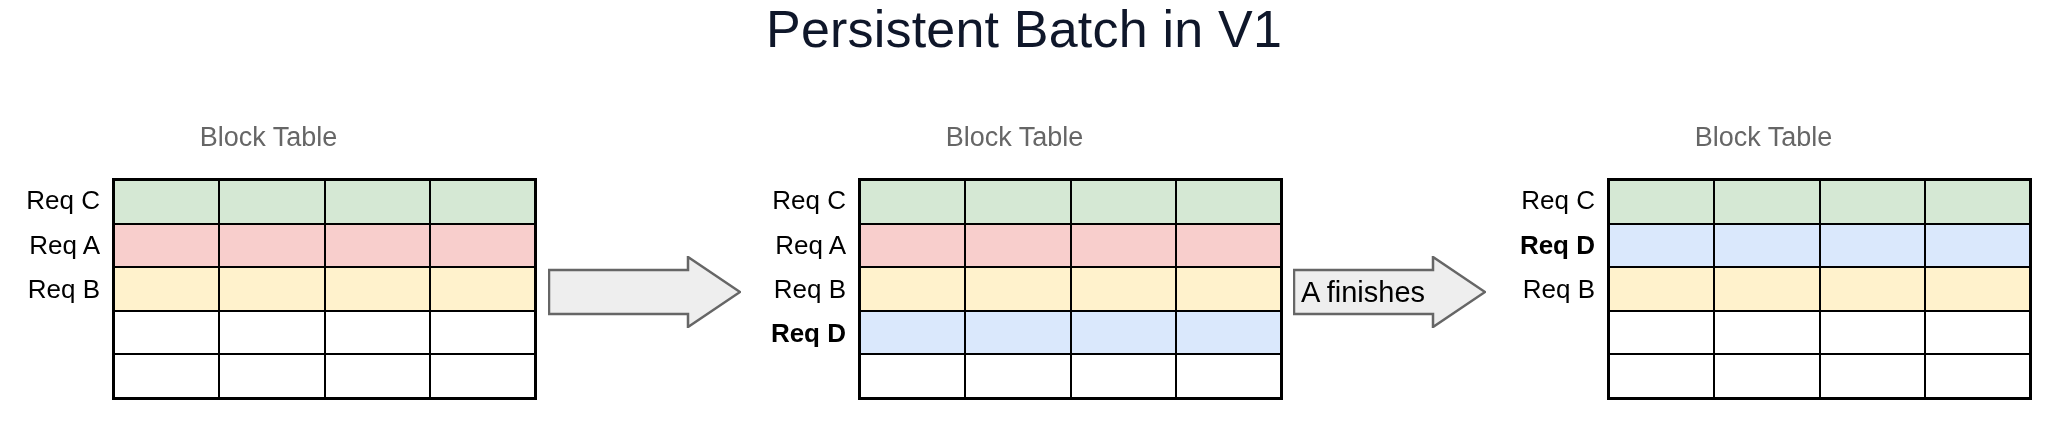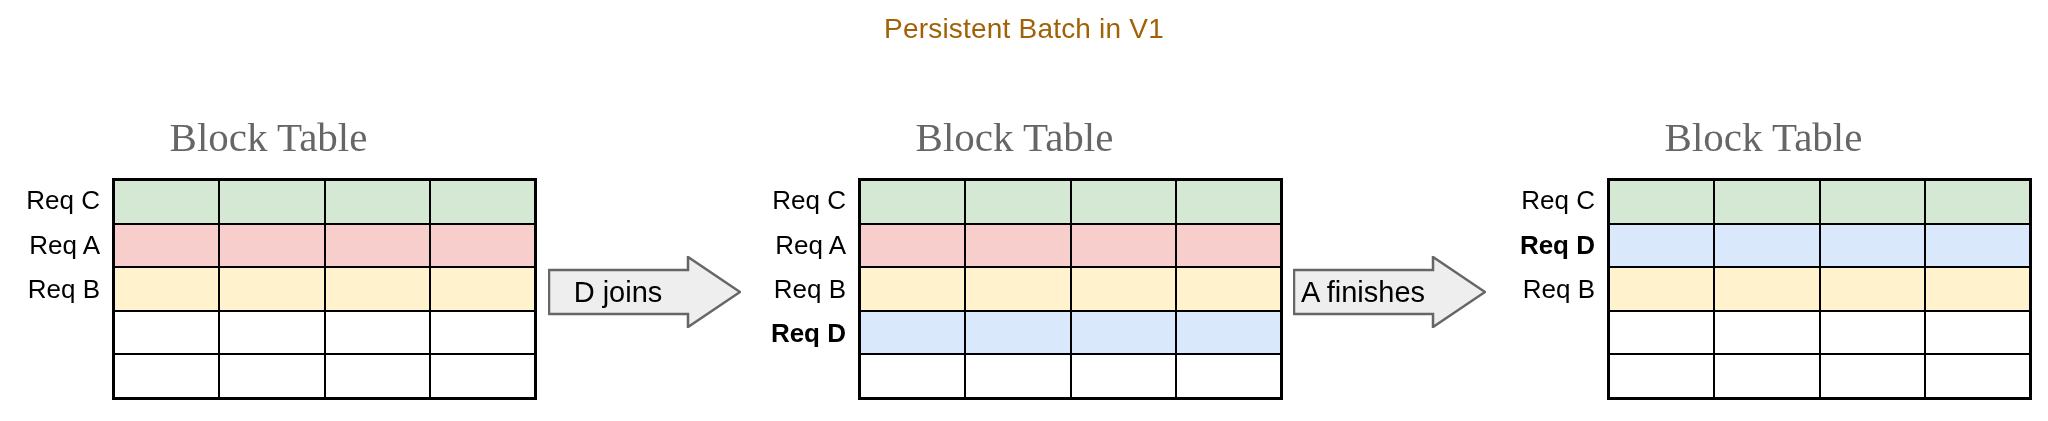--- a/index.html
+++ b/index.html
@@ -20,43 +20,42 @@
     overflow: hidden;
   }
 
   
   .page-title {
     position: absolute;
     left: 0;
     top: 6px;
     width: 2048px;
     text-align: center;
-    font-size: 28px;
+    font-size: 52px;
     line-height: 46px;
-    color: #a16207;
+    color: #0f172a;
     letter-spacing: 0.2px;
     white-space: nowrap;
   }
 
   
   .stage {
     position: absolute;
     top: 0;
     height: 421px;
   }
   .stage-title {
     position: absolute;
     top: 118px;
     width: 100%;
     text-align: center;
-    font-size: 41px;
+    font-size: 27px;
     line-height: 38px;
     color: #666666;
     white-space: nowrap;
-    font-family: Liberation Serif, serif;
   }
 
   
   .row-labels {
     position: absolute;
     top: 178px;
     width: 118px;
     height: 222px;
     display: flex;
     flex-direction: column;
@@ -171,21 +170,20 @@
         <div class="bt-cell" style="border-right-color: rgb(0, 0, 0);"></div>
         <div class="bt-cell" style="border-right-color: rgb(0, 0, 0);"></div>
       </div>
     </div>
   </div>
 
   <div class="arrow" style="left:548px; top:256px; width:193px;">
     <svg viewBox="0 0 193 72" preserveAspectRatio="none">
       <polygon points="1,14 140,14 140,1 192,36 140,71 140,58 1,58" fill="#eeeeee" stroke="#666666" stroke-width="2.5" stroke-linejoin="miter"></polygon>
     </svg>
-    <div class="arrow-label" style="width:140px;">D joins</div>
   </div>
 
   <div class="stage" style="left:746px; width:537px;">
     <div class="stage-title" style="color: rgb(102, 102, 102);">Block Table</div>
 
     <div class="row-labels" style="left:-6px;">
       <div class="row-label">Req C</div>
       <div class="row-label">Req A</div>
       <div class="row-label">Req B</div>
       <div class="row-label bold">Req D</div>

